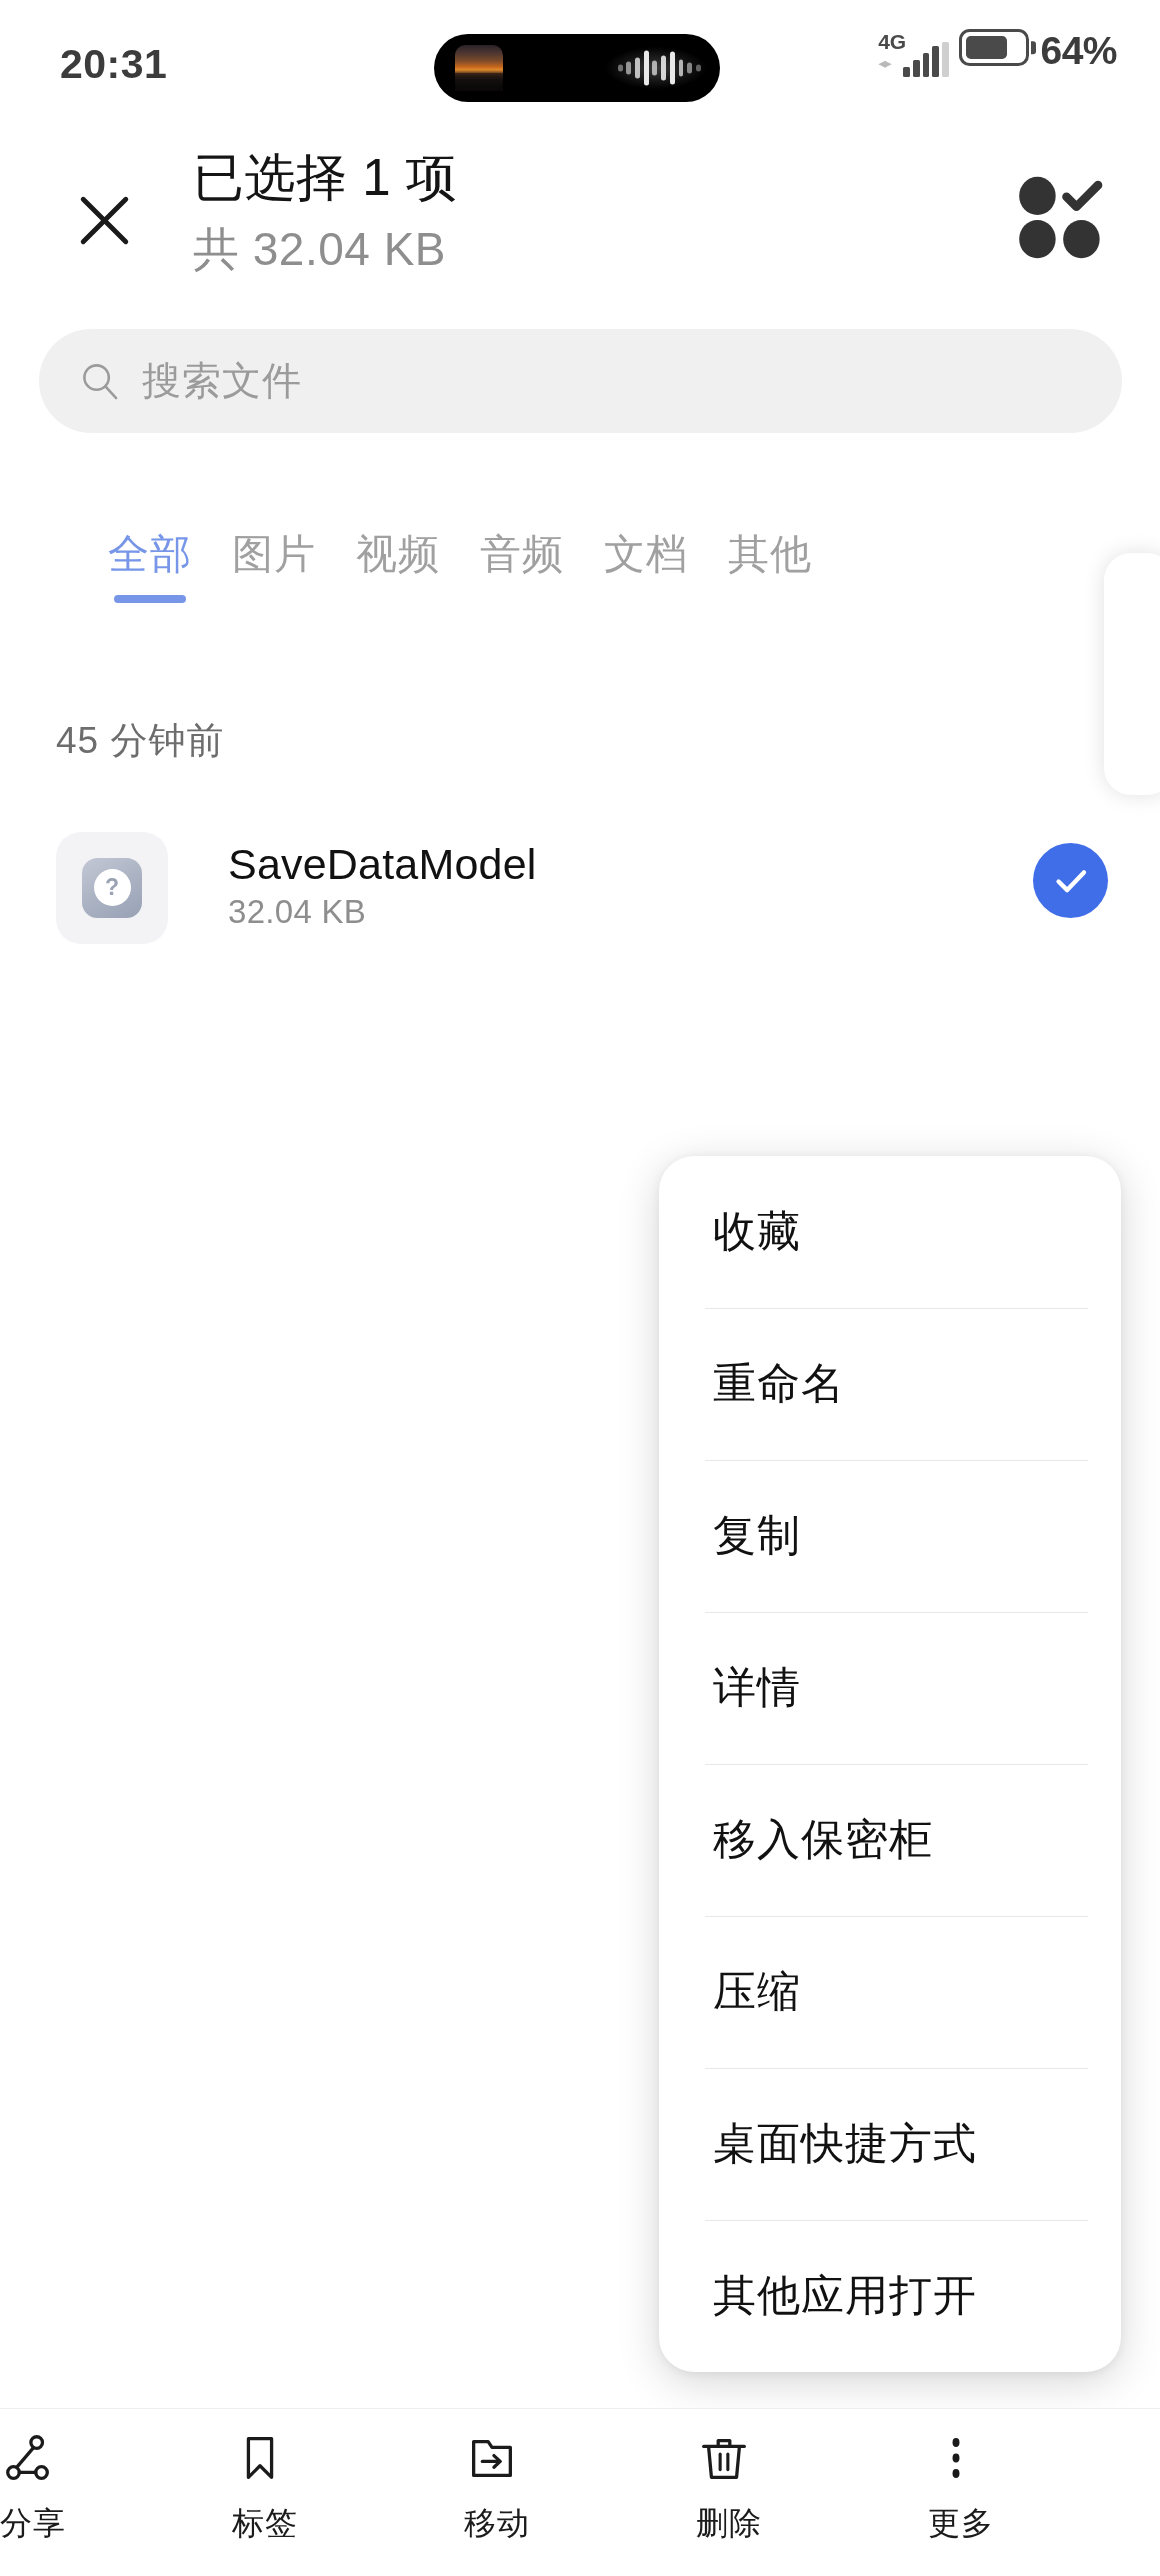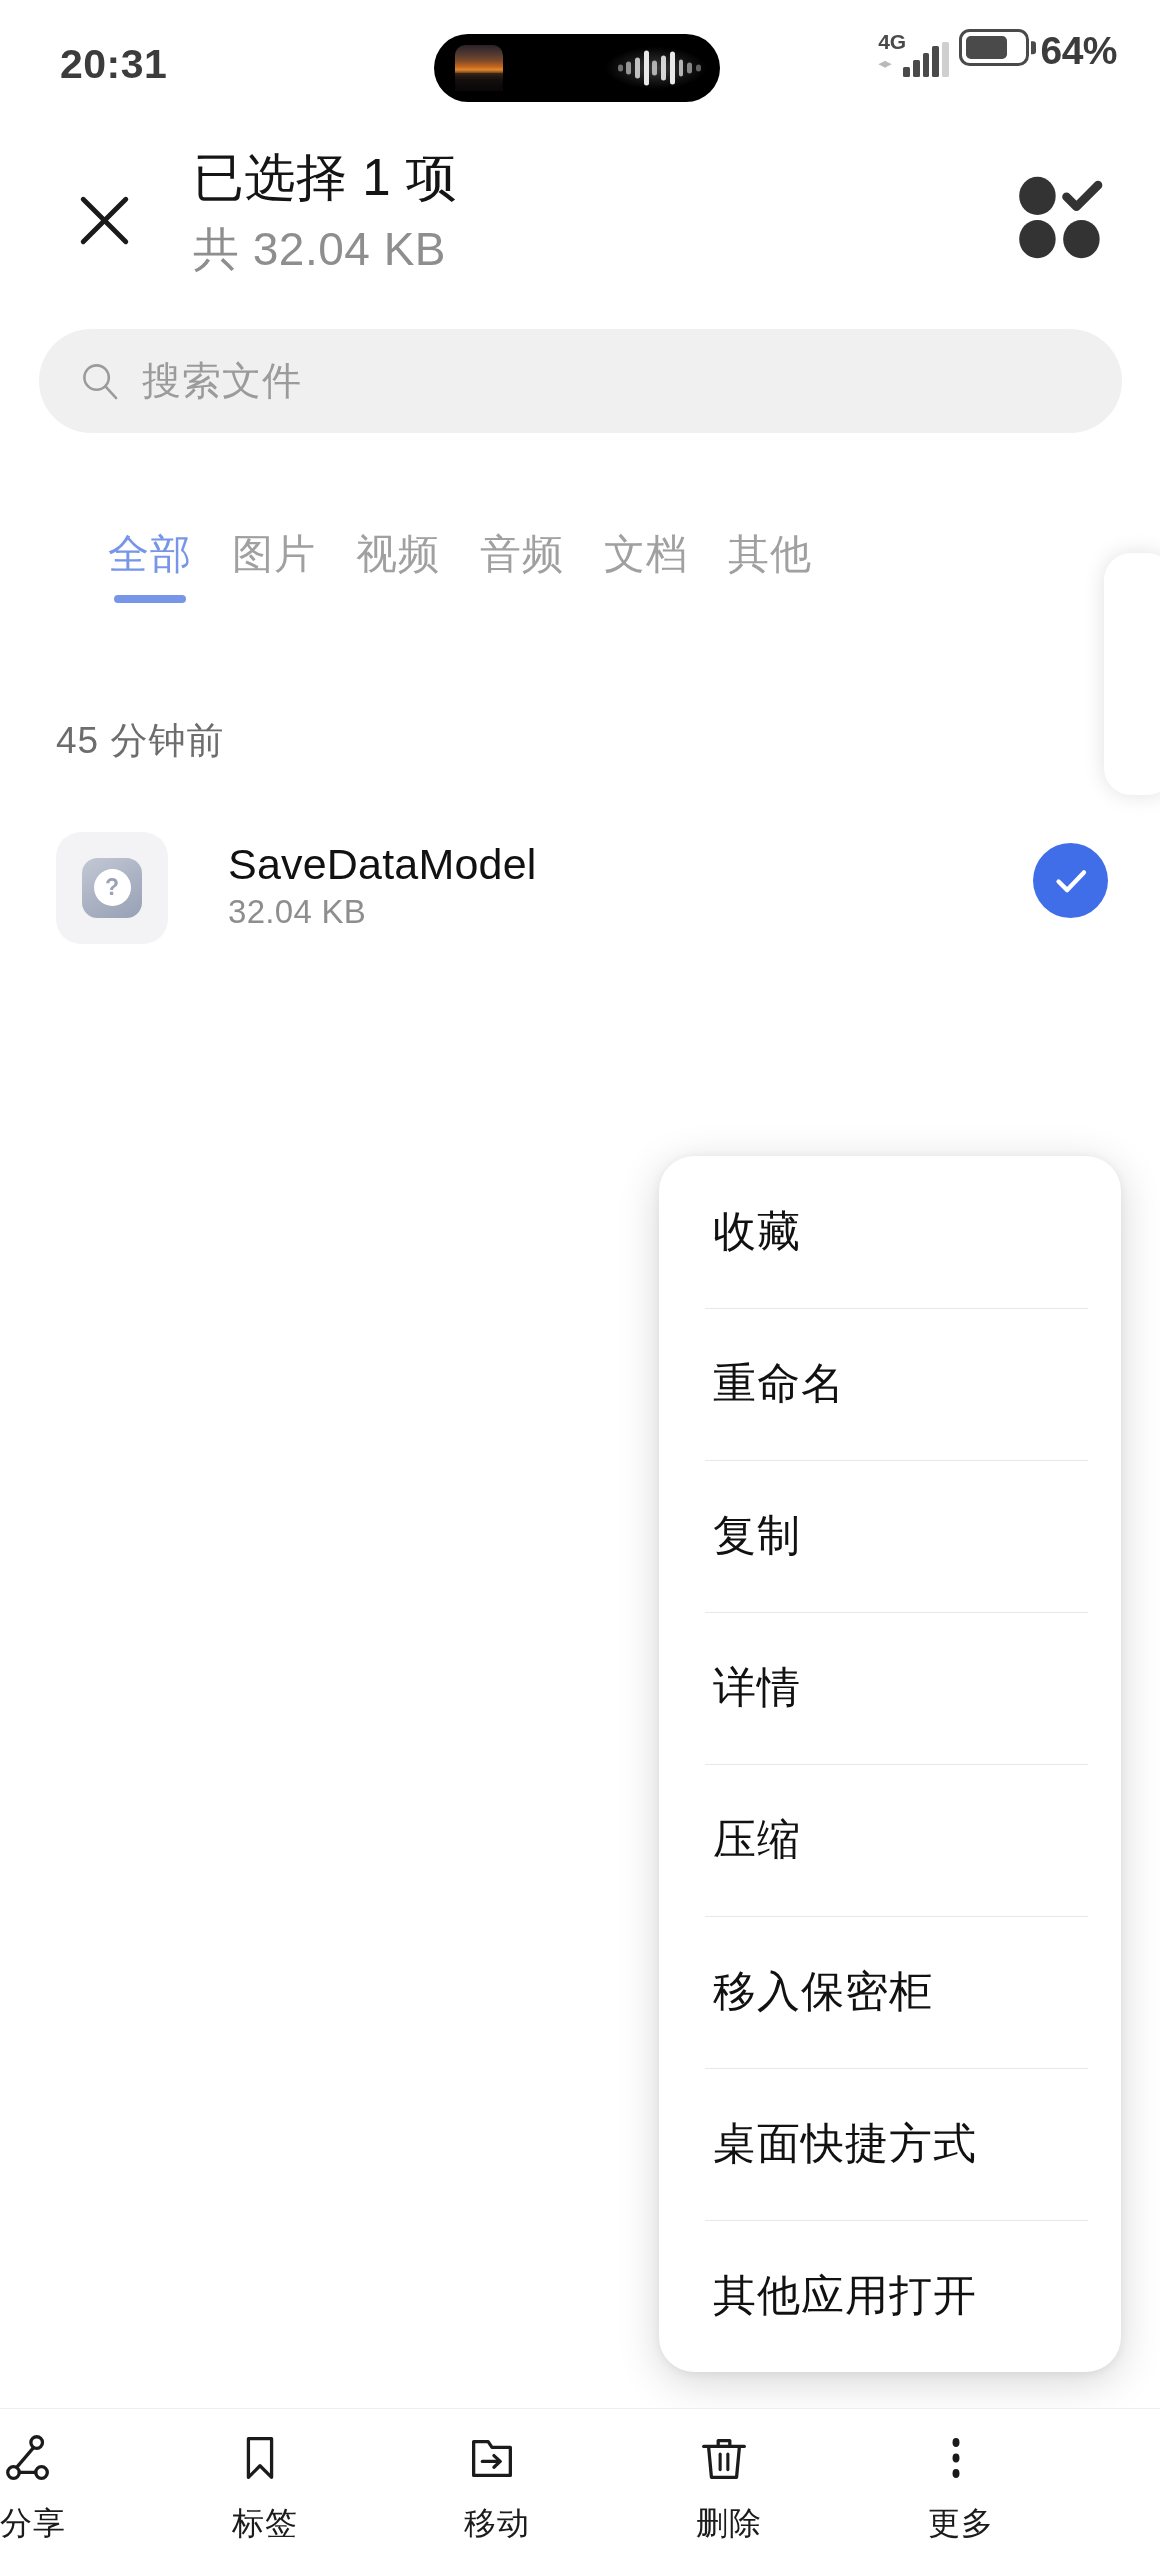--- a/index.html
+++ b/index.html
@@ -523,22 +523,22 @@
         <path d="M10 23.5 L19 32.5 L36.5 14" fill="none" stroke="#ffffff" stroke-width="4.6" stroke-linecap="round" stroke-linejoin="round"></path>
       </svg>
     </div>
   </div>
 
   <div class="ctxmenu">
     <div class="ctx-item">收藏</div>
     <div class="ctx-item">重命名</div>
     <div class="ctx-item">复制</div>
     <div class="ctx-item">详情</div>
+    <div class="ctx-item">移入保密柜</div>
     <div class="ctx-item">压缩</div>
-    <div class="ctx-item">移入保密柜</div>
     <div class="ctx-item">桌面快捷方式</div>
     <div class="ctx-item">其他应用打开</div>
   </div>
 
   <div class="bottombar">
 
     <div class="bb-item">
       <span class="bb-icon">
         <svg viewBox="0 0 58 58">
           <circle cx="38" cy="13" r="6" fill="none" stroke="#1b1b1b" stroke-width="3.4"></circle>

